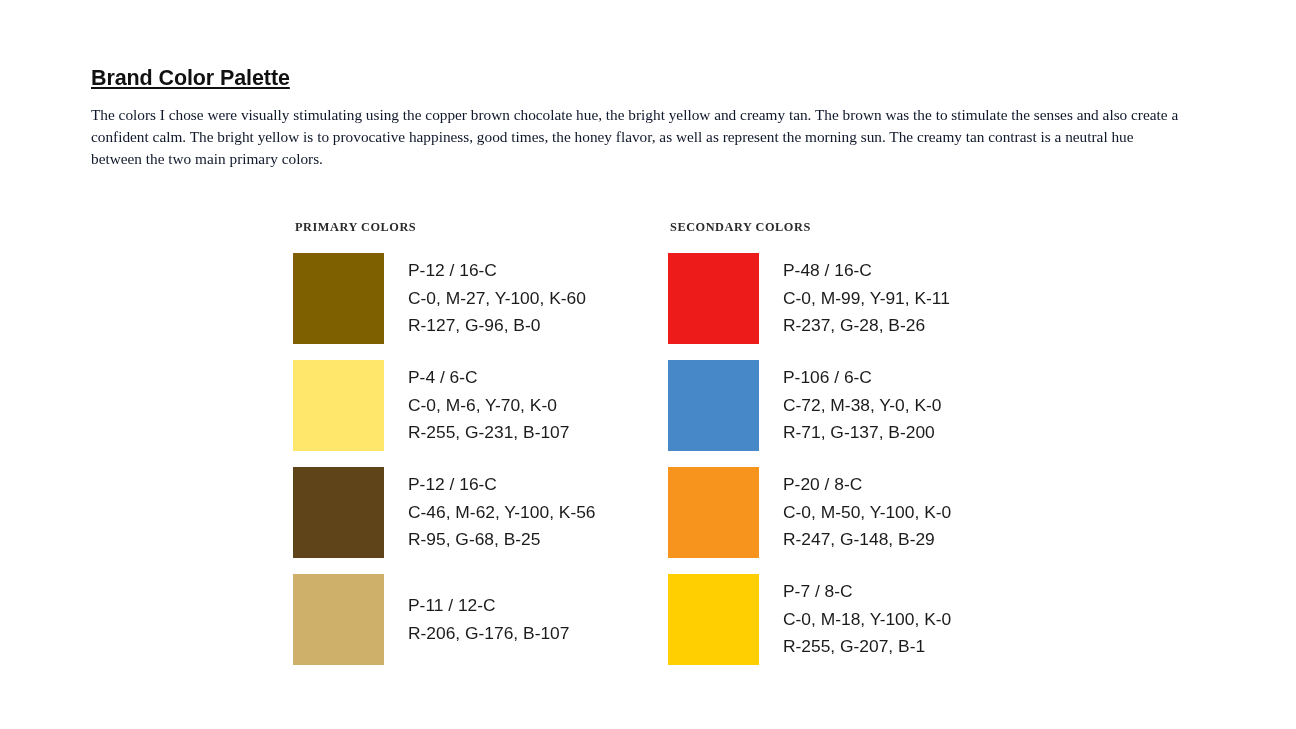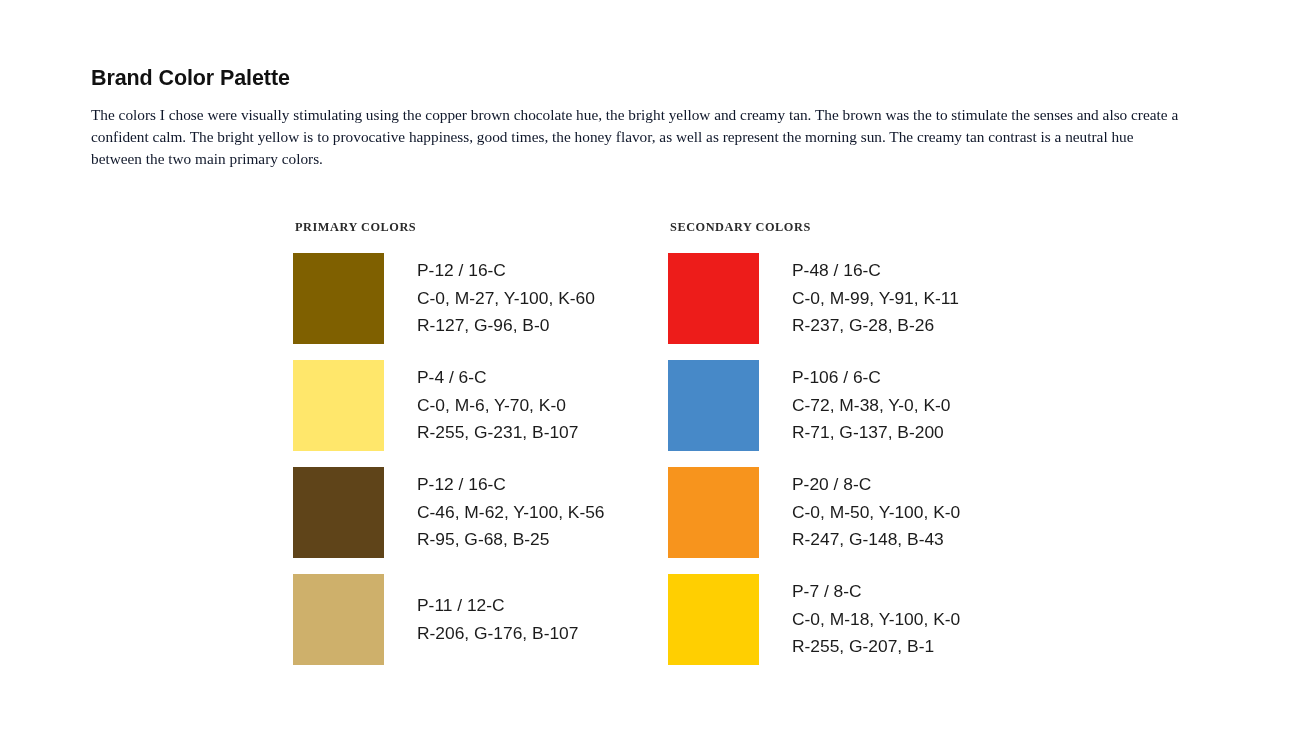--- a/index.html
+++ b/index.html
@@ -28,20 +28,21 @@
     position: absolute;
     left: 91px;
     top: 66px;
     margin: 0;
     font-family: "Liberation Sans", sans-serif;
     font-weight: bold;
     font-size: 21.5px;
     letter-spacing: -0.1px;
     color: #111111;
     line-height: 1.2;
+    text-decoration: underline;
   }
 
   .intro-paragraph {
     position: absolute;
     left: 91px;
     top: 104px;
     width: 1090px;
     margin: 0;
     font-family: "Liberation Serif", serif;
     font-size: 15.3px;
@@ -86,21 +87,21 @@
   .swatch-row:last-child { margin-bottom: 0; }
 
   .swatch-chip {
     width: 91px;
     height: 91px;
     flex: 0 0 91px;
     background: #cccccc;
   }
 
   .swatch-info {
-    margin-left: 33px;
+    margin-left: 24px;
     font-family: "Liberation Sans", sans-serif;
     font-size: 17.4px;
     line-height: 27.5px;
     color: #1b1b1b;
     white-space: nowrap;
   }
   .swatch-info .info-line { display: block; }
 </style>
 </head>
 <body>
@@ -175,21 +176,21 @@
             <span class="info-line">C-72, M-38, Y-0, K-0</span>
             <span class="info-line">R-71, G-137, B-200</span>
           </div>
         </div>
 
         <div class="swatch-row">
           <div class="swatch-chip" style="background: rgb(247, 148, 29);"></div>
           <div class="swatch-info">
             <span class="info-line">P-20 / 8-C</span>
             <span class="info-line">C-0, M-50, Y-100, K-0</span>
-            <span class="info-line">R-247, G-148, B-43</span>
+            <span class="info-line">R-247, G-148, B-29</span>
           </div>
         </div>
 
         <div class="swatch-row">
           <div class="swatch-chip" style="background: rgb(255, 207, 1);"></div>
           <div class="swatch-info">
             <span class="info-line">P-7 / 8-C</span>
             <span class="info-line">C-0, M-18, Y-100, K-0</span>
             <span class="info-line">R-255, G-207, B-1</span>
           </div>

